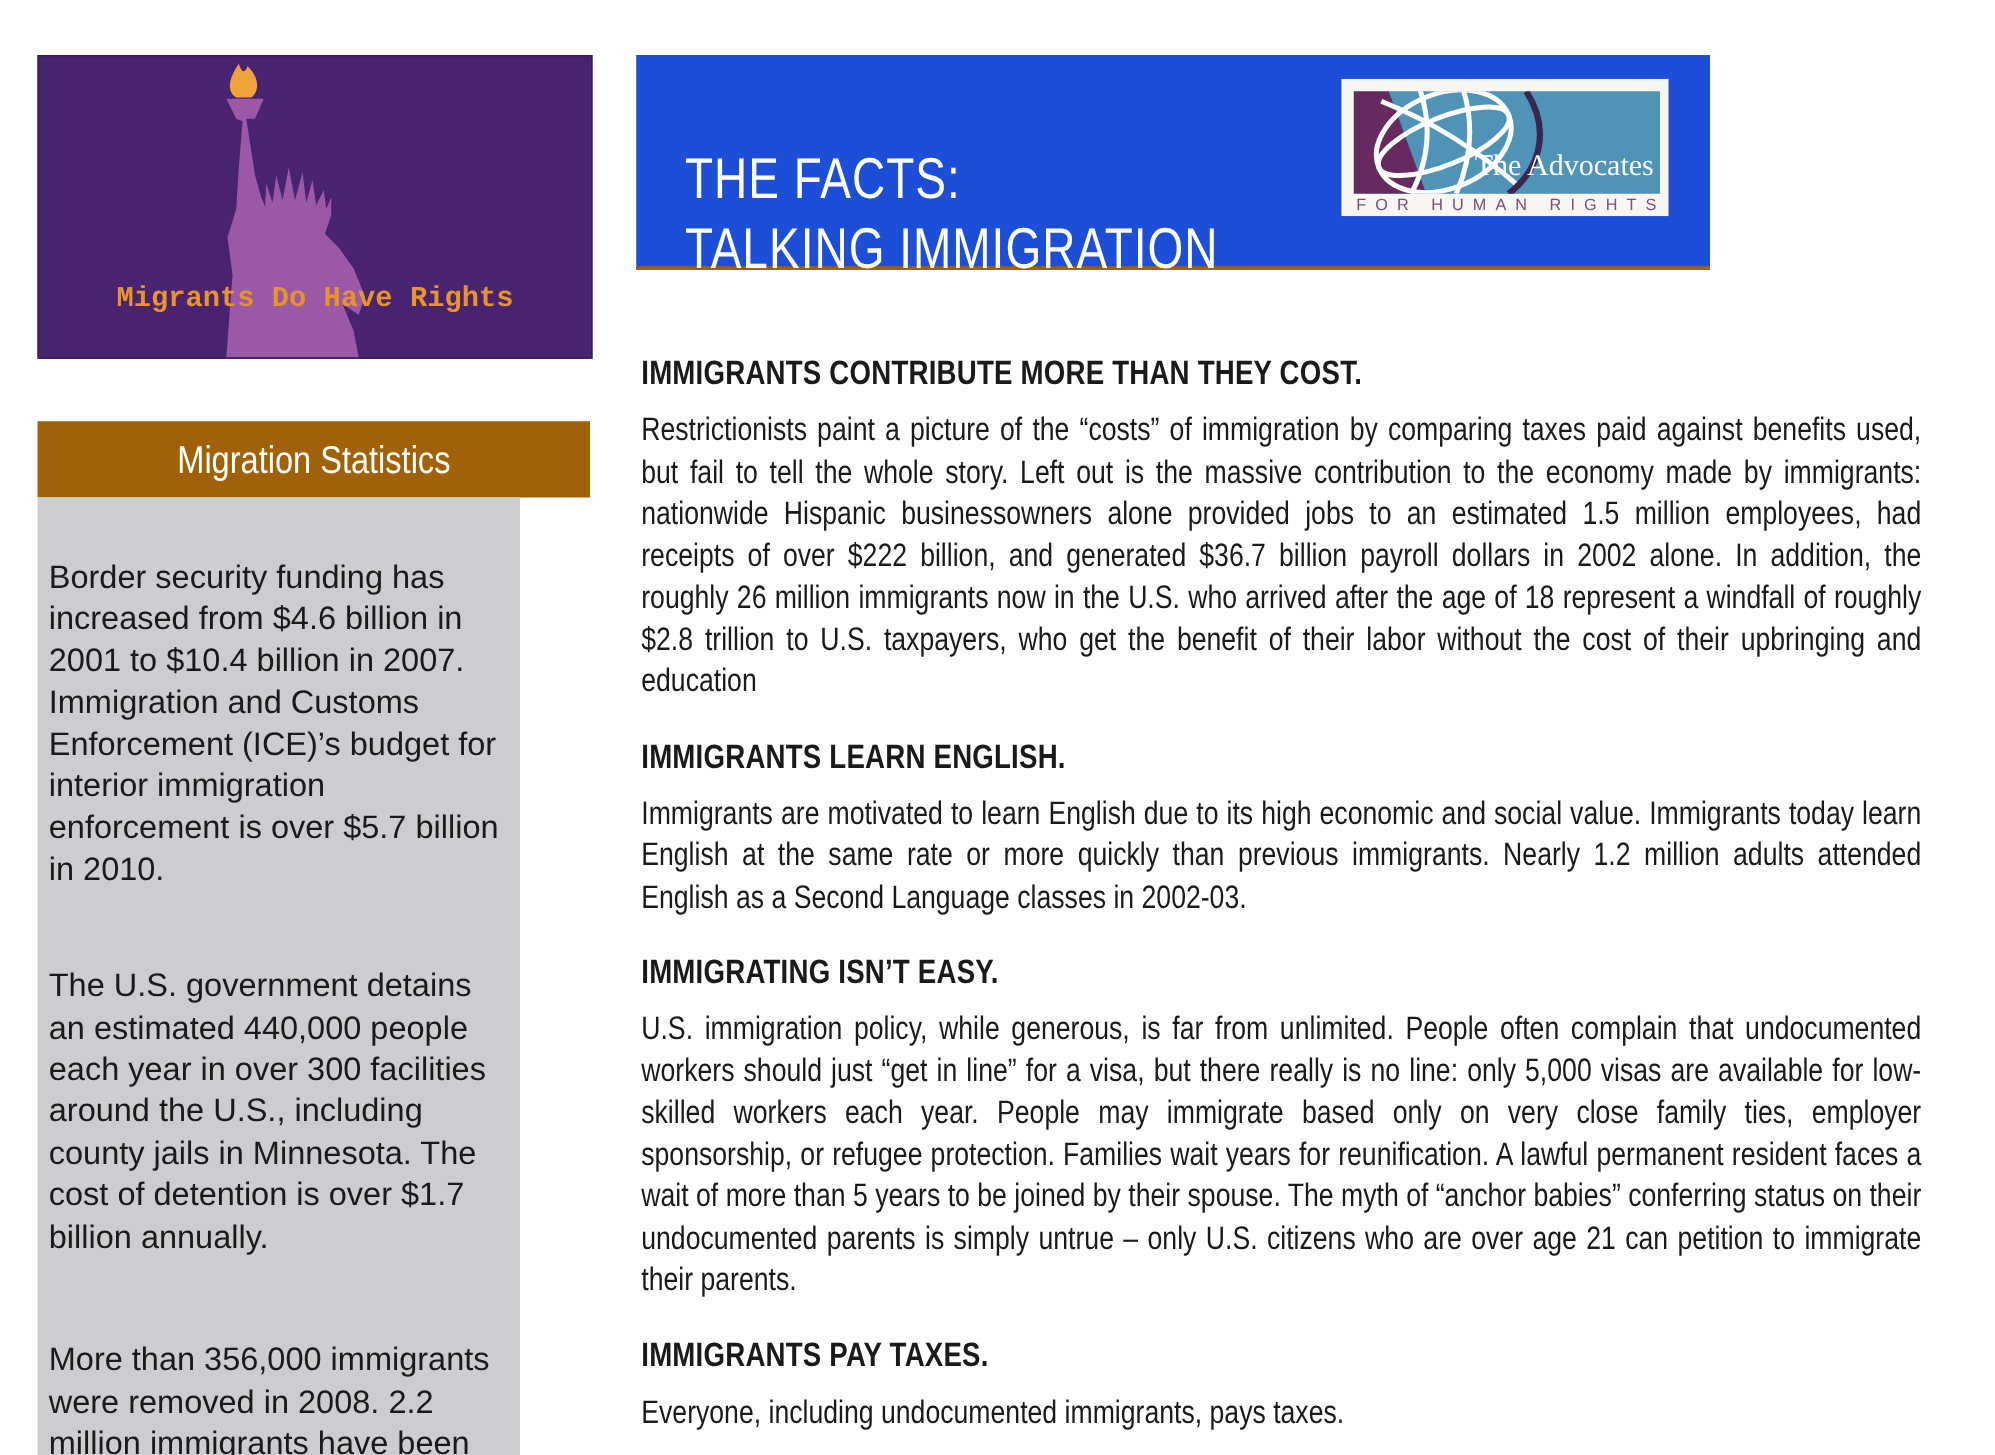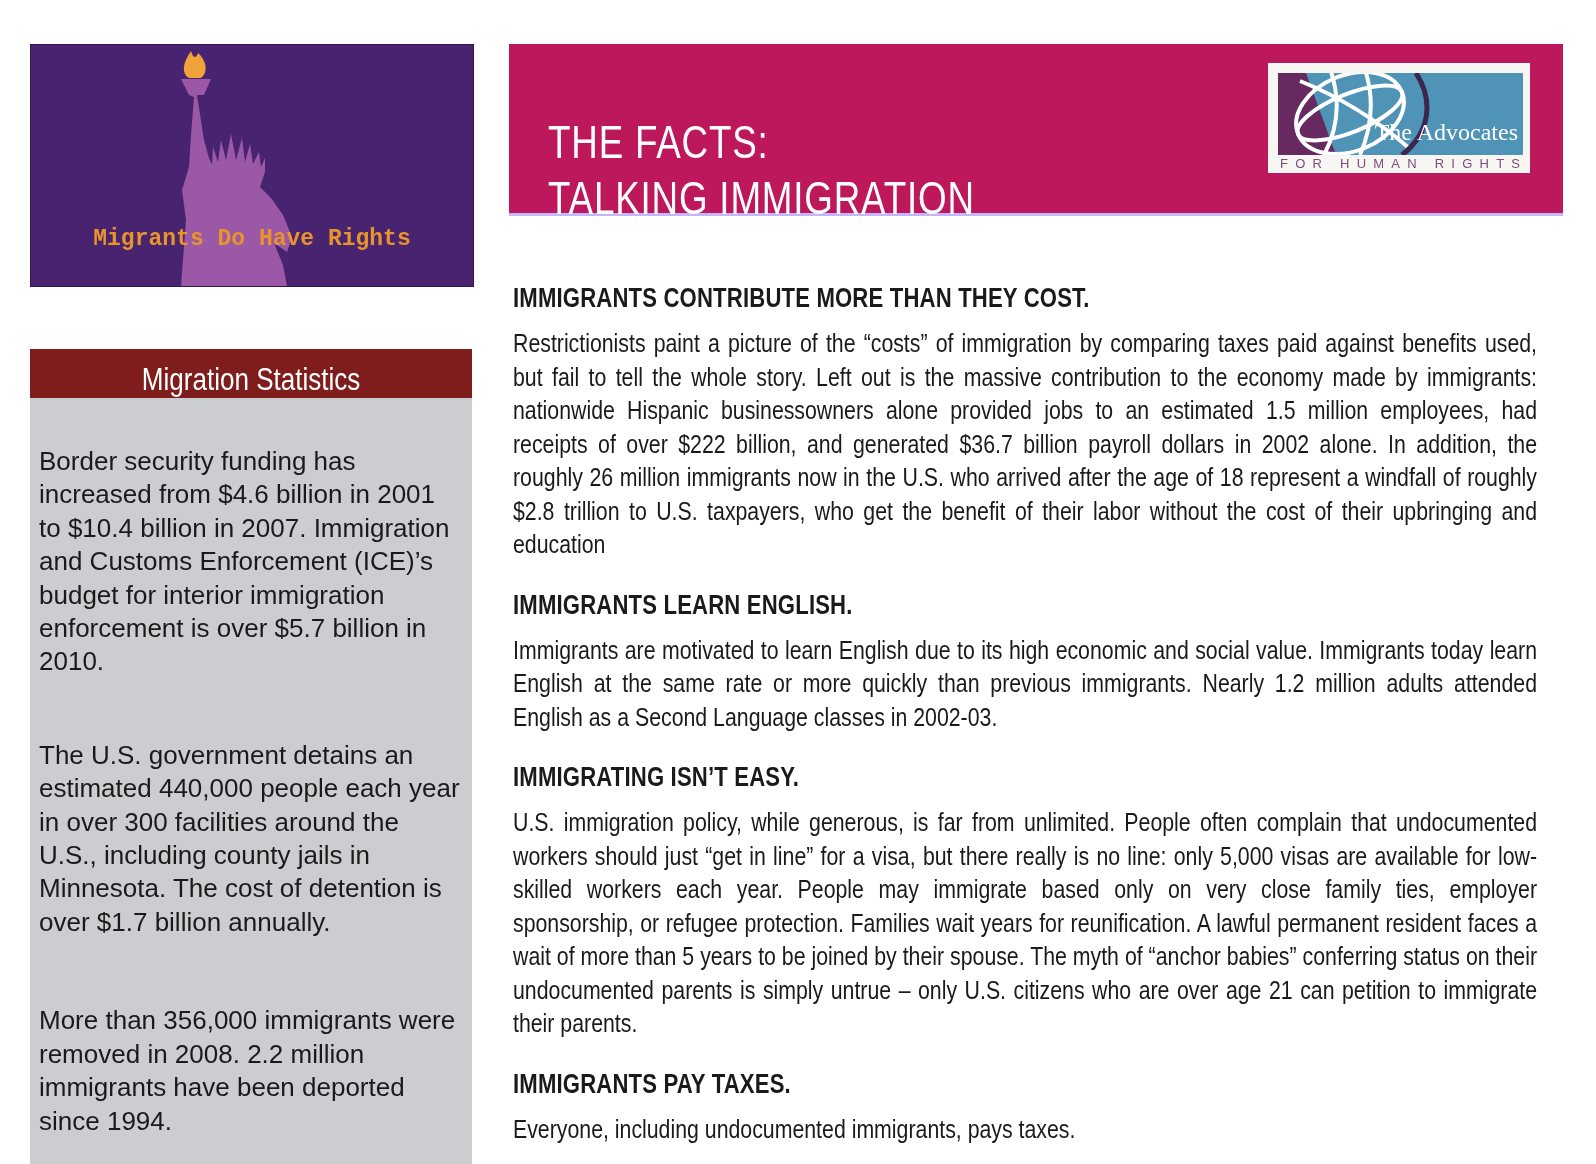--- a/index.html
+++ b/index.html
@@ -8,32 +8,32 @@
 
   
   .banner{position:absolute;left:30px;top:44px;width:442px;height:241px;background:#472370;
           border:1px solid #33184f;overflow:hidden;}
   .banner svg{position:absolute;left:0;top:0;}
   .banner-caption{position:absolute;left:0;bottom:34px;width:100%;text-align:center;
           font-family:"Liberation Mono","DejaVu Sans Mono",monospace;font-weight:bold;
           font-size:23px;color:#e9932b;letter-spacing:0px;}
 
   
-  .stats-header{position:absolute;left:30px;top:337px;width:442px;height:61px;background:#7f1d1d;
-          display:flex;align-items:center;justify-content:center;margin-top:12px;}
+  .stats-header{position:absolute;left:30px;top:337px;width:442px;height:61px;background:#a16207;
+          display:flex;align-items:center;justify-content:center;}
   .stats-header span{color:#fff;font-size:31px;transform:scaleX(0.84);transform-origin:center;white-space:nowrap;}
-  .stats-body{position:absolute;left:30px;top:398px;width:442px;height:766px;background:#cccdd0;
+  .stats-body{position:absolute;left:30px;top:398px;width:386px;height:766px;background:#cccdd0;
           box-sizing:border-box;padding:47px 9px 0 9px;color:#1a1a1c;}
   .stats-body p{margin:0;font-size:26px;line-height:33.4px;}
   .stats-body p.p2{margin-top:60px;}
   .stats-body p.p3{margin-top:65px;}
 
   
-  .header-bar{position:absolute;left:509px;top:44px;width:1054px;height:169px;background:#be185d;
-          border-bottom:3px solid #c4b5fd;}
+  .header-bar{position:absolute;left:509px;top:44px;width:859px;height:169px;background:#1d4ed8;
+          border-bottom:3px solid #a16207;}
   .title-scale{position:absolute;left:39px;top:70px;transform:scaleX(0.8);transform-origin:left top;}
   .title-line{color:#ffffff;font-size:46px;line-height:56px;font-weight:400;letter-spacing:1px;white-space:nowrap;}
   .logo{position:absolute;right:33px;top:19px;}
 
   
   .content{position:absolute;left:513px;top:281px;width:1250px;transform:scaleX(0.8192);
           transform-origin:left top;color:#1a1a1c;}
   .content h2{margin:26px 0 12px 0;font-size:27px;line-height:34px;font-weight:bold;letter-spacing:0.2px;}
   .content h2.first{margin-top:0;}
   .content p{margin:0;font-size:26px;line-height:33.5px;text-align:justify;}

